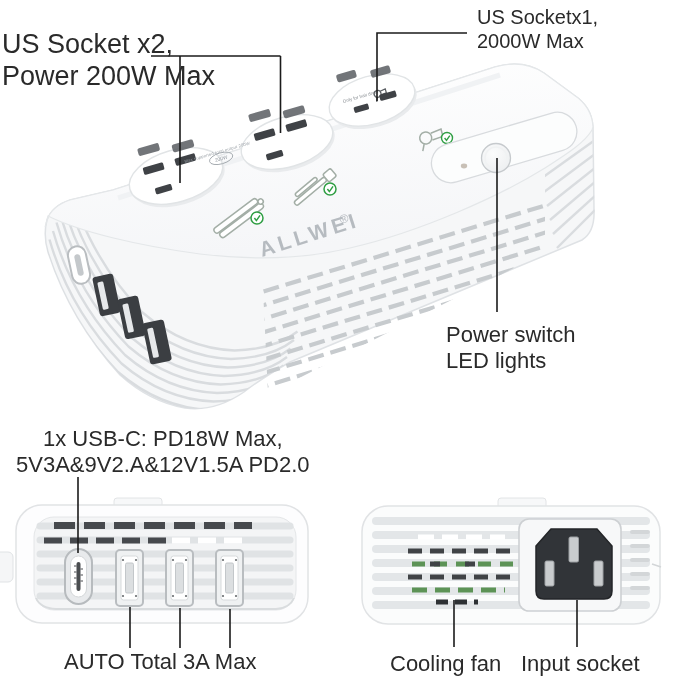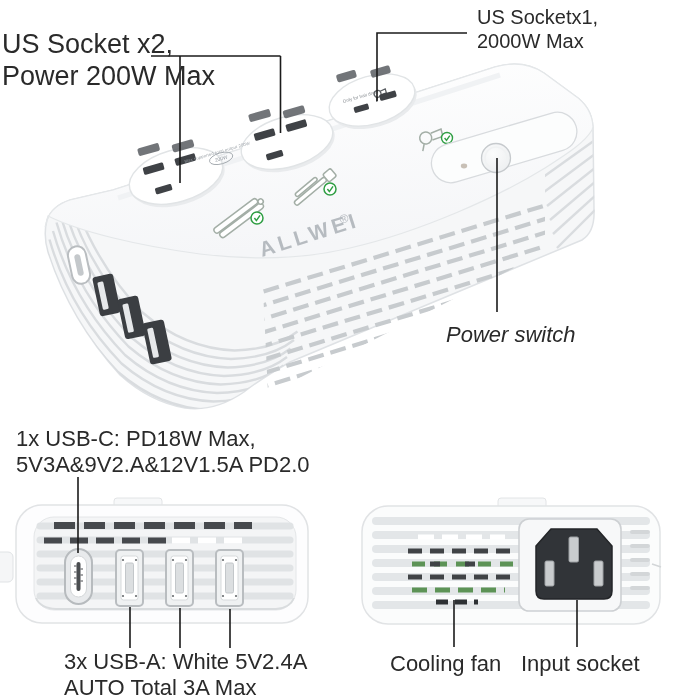--- a/index.html
+++ b/index.html
@@ -318,31 +318,31 @@
   <div class="ann t-left" style="left:2px; top:29px;">
     <div>US Socket x2,</div>
     <div>Power 200W Max</div>
   </div>
 
   <div class="ann t-right" style="left:477px; top:6px;">
     <div>US Socketx1,</div>
     <div>2000W Max</div>
   </div>
 
-  <div class="ann t-med" style="left:446px; top:322px;font-style:italic;">
+  <div class="ann t-med" style="left:446px; top:322px;">
     <div>Power switch</div>
-  </div>
-
-  <div class="ann t-med" style="left:16px; top:426px;">
+    <div>LED lights</div>
+  </div>
+
+  <div class="ann t-med" style="left:16px; top:426px;text-align:center;">
     <div>1x USB-C: PD18W Max,</div>
     <div>5V3A&amp;9V2.A&amp;12V1.5A PD2.0</div>
   </div>
 
   <div class="ann t-med" style="left:64px; top:649px;">
-    <div>3x USB-A: White 5V2.4A</div>
     <div>AUTO Total 3A Max</div>
   </div>
 
   <div class="ann t-med" style="left:521px; top:651px;">
     <div>Input socket</div>
   </div>
 
   <div class="ann t-med" style="left:390px; top:651px;">
     <div>Cooling fan</div>
   </div>

